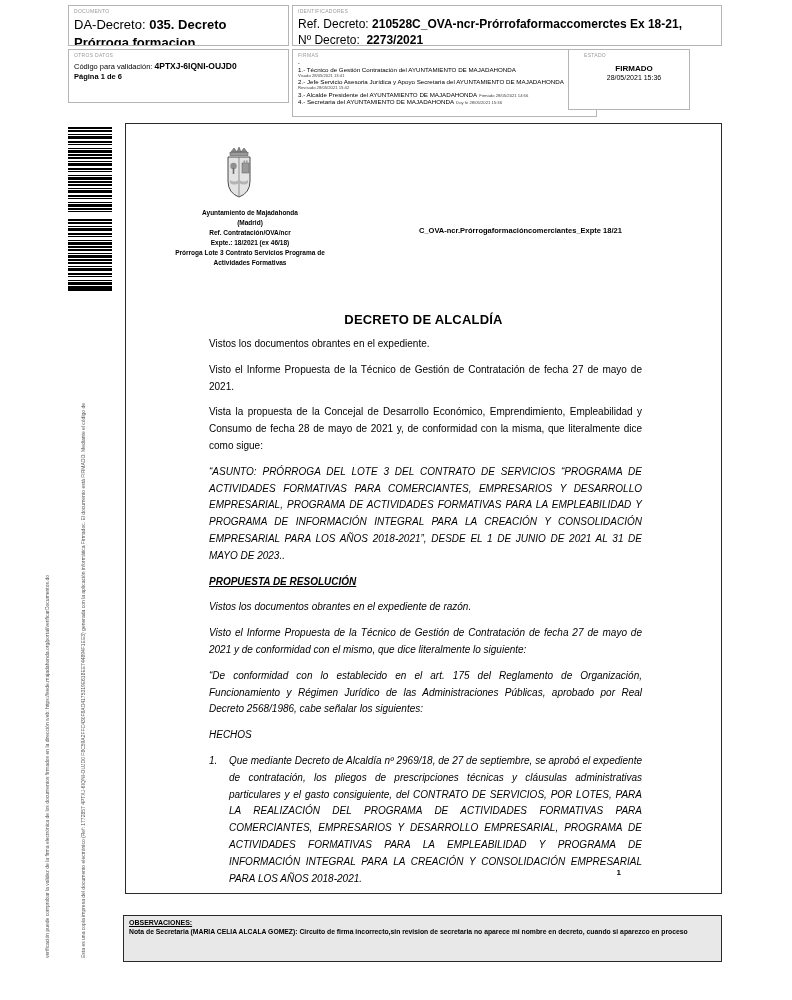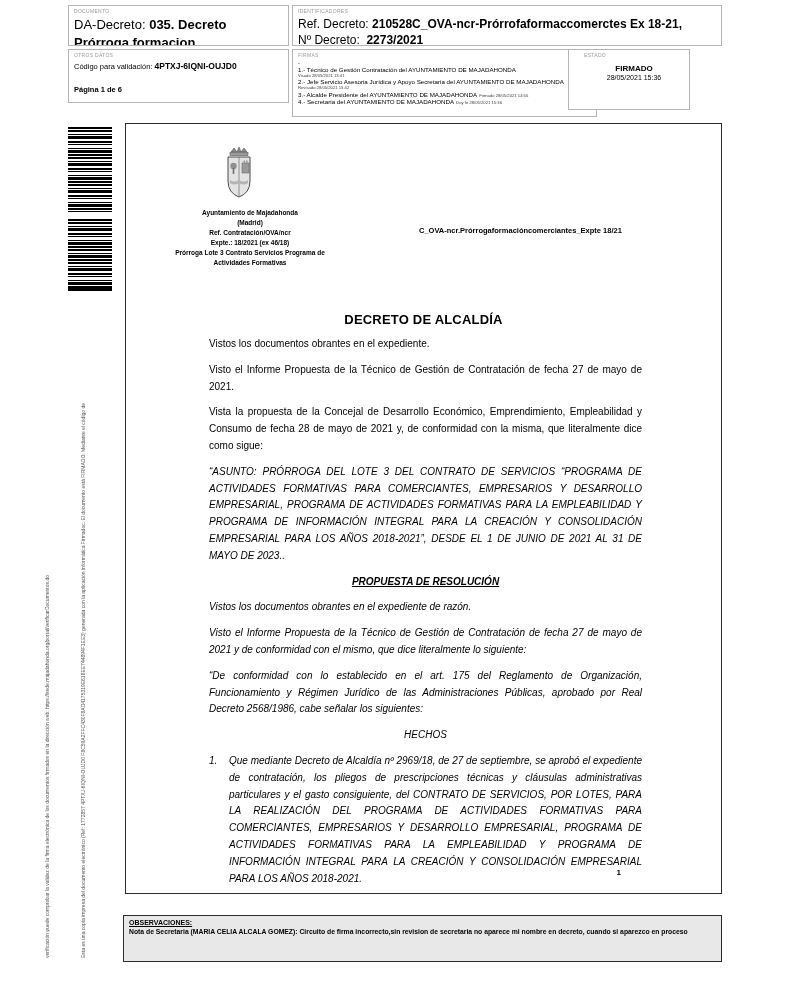--- a/index.html
+++ b/index.html
@@ -15,21 +15,21 @@
   .box-identificadores { left:292px; top:5px; width:430px; height:41px; }
   .box-otros { left:68px; top:49px; width:221px; height:54px; }
   .box-firmas { left:292px; top:49px; width:305px; height:68px; }
   .box-estado { left:568px; top:49px; width:122px; height:61px;padding-left:15px; }
   .doc-line { font-size:13px; line-height:1.35; width:190px; }
   .doc-line b { font-weight:bold; }
   .id-line { font-size:12px; line-height:1.35; white-space:nowrap; }
   .id-line b { font-weight:bold; }
   .otros-line { font-size:7.5px; margin-top:3px; }
   .otros-line b { font-size:8.5px; font-weight:bold; }
-  .otros-pag { font-size:7.5px; font-weight:bold; margin-top:14px; }
+  .otros-pag { font-size:7.5px; font-weight:bold; margin-top:1px; }
   .firmas-dash { font-size:5px; line-height:1.2; }
   .firma-item { font-size:6.2px; line-height:1.25; white-space:nowrap; }
   .firma-status { font-size:4.2px; color:#444; line-height:1.1; }
   .firma-status.inline { display:inline; margin-left:2px; }
   .estado-status { font-size:8px; font-weight:bold; text-align:center; margin-top:6px; }
   .estado-date { font-size:7px; text-align:center; margin-top:1px; }
   
   .barcode {
     position:absolute; left:68px; width:44px; background:
       repeating-linear-gradient(180deg,#000 0 2px,#fff 2px 3px,#000 3px 4.5px,#fff 4.5px 7px,#000 7px 8px,#fff 8px 9px,#000 9px 12px,#fff 12px 13.5px);
@@ -45,21 +45,21 @@
   
   .page { position:absolute; left:125px; top:123px; width:597px; height:771px; border:1px solid #2a2a2a; background:#fff; }
   .escudo { position:absolute; left:96px; top:22px; width:34px; height:58px; }
   .letterhead { position:absolute; left:28px; top:84px; width:192px; text-align:center;
     font-size:6.5px; font-weight:bold; line-height:1.55; }
   .ref-right { position:absolute; left:293px; top:102px; font-size:7.5px; font-weight:bold; white-space:nowrap; }
   .doc-title { position:absolute; left:0; top:188px; width:100%; text-align:center; font-size:13px; font-weight:bold; letter-spacing:.2px; }
   .body-text { position:absolute; left:83px; top:212px; width:433px; font-size:10px; line-height:16.8px; text-align:justify; }
   .body-text p { margin:0 0 9px 0; }
   .it { font-style:italic; }
-  .heading-center { text-align:center; font-style:italic; margin:2px 0 11px 0; }
+  .heading-center { font-style:italic; margin:2px 0 11px 0; }
   .heading-center.u { text-decoration:underline; font-weight:bold; }
   .num-item { display:flex; font-style:italic; margin:0 0 9px 0; }
   .num-item .num { width:20px; flex:0 0 20px; }
   .num-item .txt { flex:1; text-align:justify; }
   .page-number { position:absolute; right:100px; bottom:16px; font-size:8px; font-weight:bold; }
   
   .obs { position:absolute; left:123px; top:915px; width:599px; height:47px;
     background:#e8e8e8; border:1px solid #2a2a2a; padding:3px 5px; }
   .obs-title { font-size:7px; font-weight:bold; text-decoration:underline; }
   .obs-note { font-size:6.8px; font-weight:bold; line-height:1.4; margin-top:1px; }

